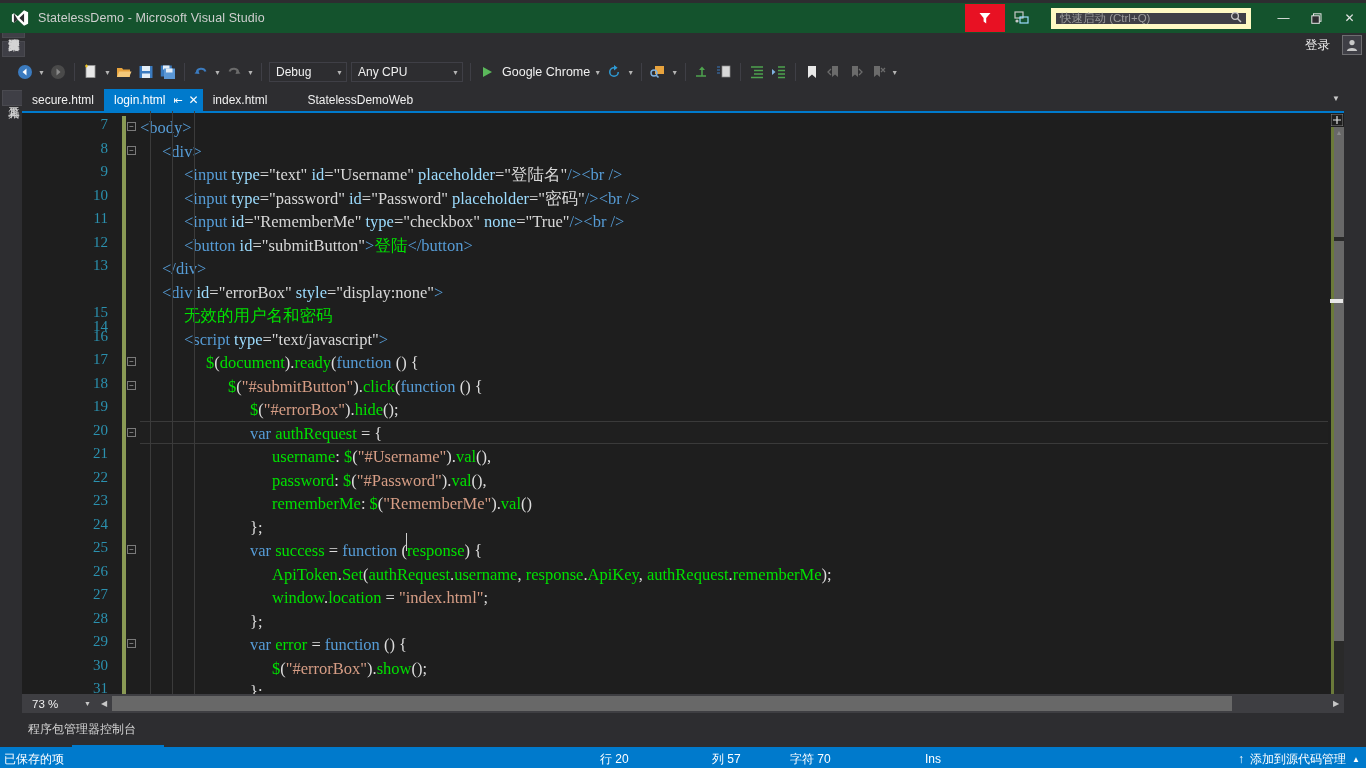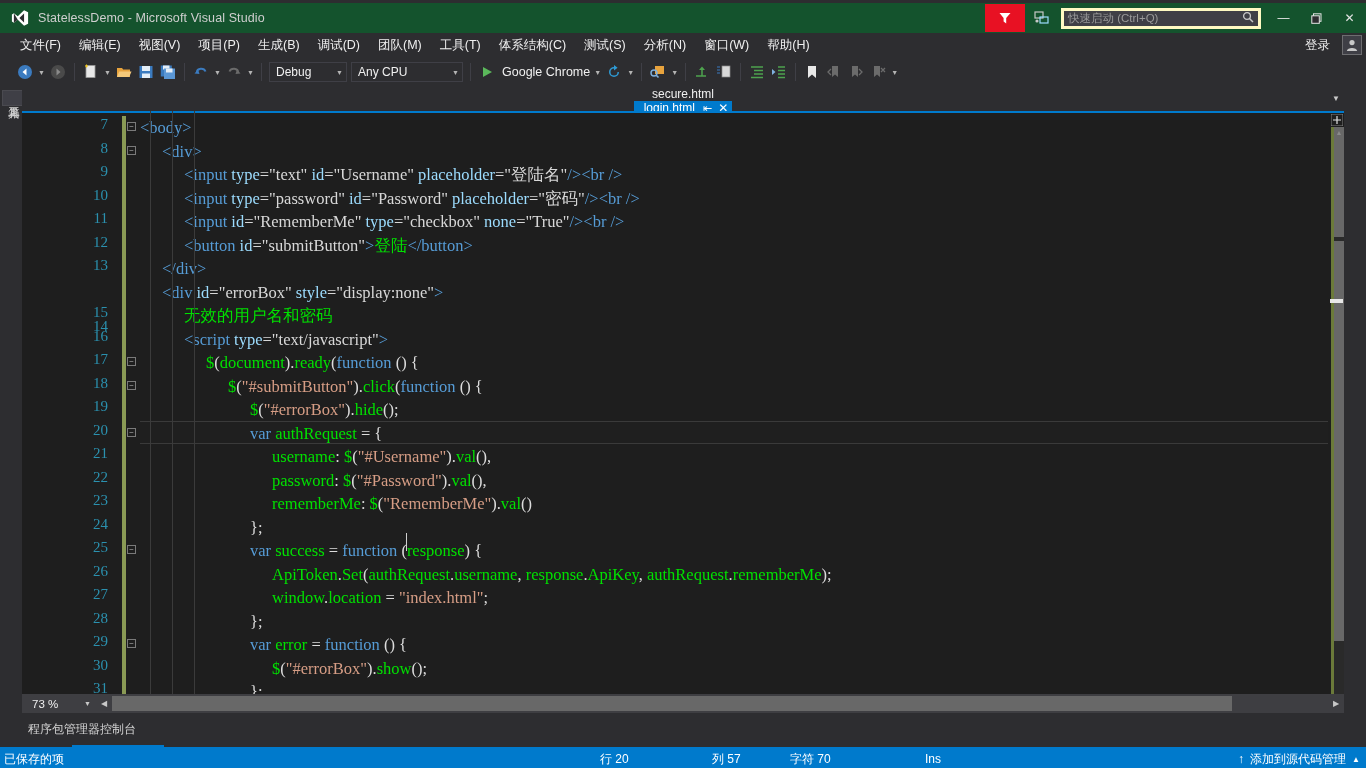--- a/index.html
+++ b/index.html
@@ -30,22 +30,22 @@
     position: absolute; right: 0; top: 0; height: 30px;
     display: flex; align-items: center;
   }
   .feedback-btn {
     width: 40px; height: 28px; background: #e81123;
     display: flex; align-items: center; justify-content: center;
     margin-right: 4px;
   }
   .screenshot-ic { width: 26px; height: 28px; display:flex; align-items:center; justify-content:center; }
   .quick-launch {
-    width: 200px; height: 21px; background: #3f3f46; border: 3px solid #fef9c3;
-    display: flex; align-items: center; padding: 0 4px; margin: 0 6px;
+    width: 200px; height: 21px; background: #3f3f46; border: 5px solid #fef9c3;
+    display: flex; align-items: center; padding: 0 4px; margin: 0 16px;
   }
   .ql-text { color: #9a9a9a; font-size: 11.5px; flex: 1; }
   .ql-mag { color: #c0c0c0; font-size: 12px; }
   .wbtn {
     width: 33px; height: 28px; display:flex; align-items:center; justify-content:center;
     color: #e6e6e6; font-size: 12px;
   }
 
   
   .menubar {
@@ -92,21 +92,21 @@
   .vtab {
     writing-mode: vertical-rl; text-orientation: mixed;
     color: #d4d4d4; font-size: 11.5px; padding: 7px 3px;
     background: #3f3f46; margin: 3px 2px; border: 1px solid #4a4a50;
     white-space: nowrap;
   }
 
   
   .tabstrip {
     position: absolute; left: 22px; top: 84px; width: 1322px; height: 24px;
-    background: #2d2d30; display: flex; align-items: center; flex-direction: column;
+    background: #2d2d30; display: flex; align-items: flex-end;
   }
   .tab {
     height: 22px; display: flex; align-items: center; padding: 0 10px;
     color: #f0f0f0; font-size: 12px; white-space: nowrap;
   }
   .tab.active { background: #007acc; color: #ffffff; padding-right: 4px; }
   .tab .pin { font-size: 11px; margin-left: 8px; color: #fff; }
   .tab .xc { font-size: 12px; margin-left: 6px; color: #fff; }
   .tab-overflow {
     position: absolute; right: 0; top: 0; width: 16px; height: 22px;
@@ -232,36 +232,20 @@
       <div class="wbtn">
         <svg width="11" height="11" viewBox="0 0 11 11">
           <rect x="2.5" y="0.8" width="7.5" height="7.5" fill="none" stroke="#e6e6e6" stroke-width="1"></rect>
           <rect x="0.8" y="2.8" width="7.5" height="7.5" fill="#2d2d30" stroke="#e6e6e6" stroke-width="1"></rect>
         </svg>
       </div>
       <div class="wbtn">✕</div>
     </div>
   </div>
 
-  <div class="menubar">
-    <div style="width:10px"></div>
-    <div class="menu-item">文件(F)</div>
-    <div class="menu-item">编辑(E)</div>
-    <div class="menu-item">视图(V)</div>
-    <div class="menu-item">项目(P)</div>
-    <div class="menu-item">生成(B)</div>
-    <div class="menu-item">调试(D)</div>
-    <div class="menu-item">团队(M)</div>
-    <div class="menu-item">工具(T)</div>
-    <div class="menu-item">体系结构(C)</div>
-    <div class="menu-item">测试(S)</div>
-    <div class="menu-item">分析(N)</div>
-    <div class="menu-item">窗口(W)</div>
-    <div class="menu-item">帮助(H)</div>
-  </div>
   <div class="menubar-right">
     <div class="signin">登录</div>
     <div class="acct-icon">
       <svg width="14" height="14" viewBox="0 0 14 14">
         <circle cx="7" cy="4.6" r="2.6" fill="#c8c8c8"></circle>
         <path d="M1.8 13 C2.2 9 11.8 9 12.2 13 Z" fill="#c8c8c8"></path>
       </svg>
     </div>
   </div>
 

